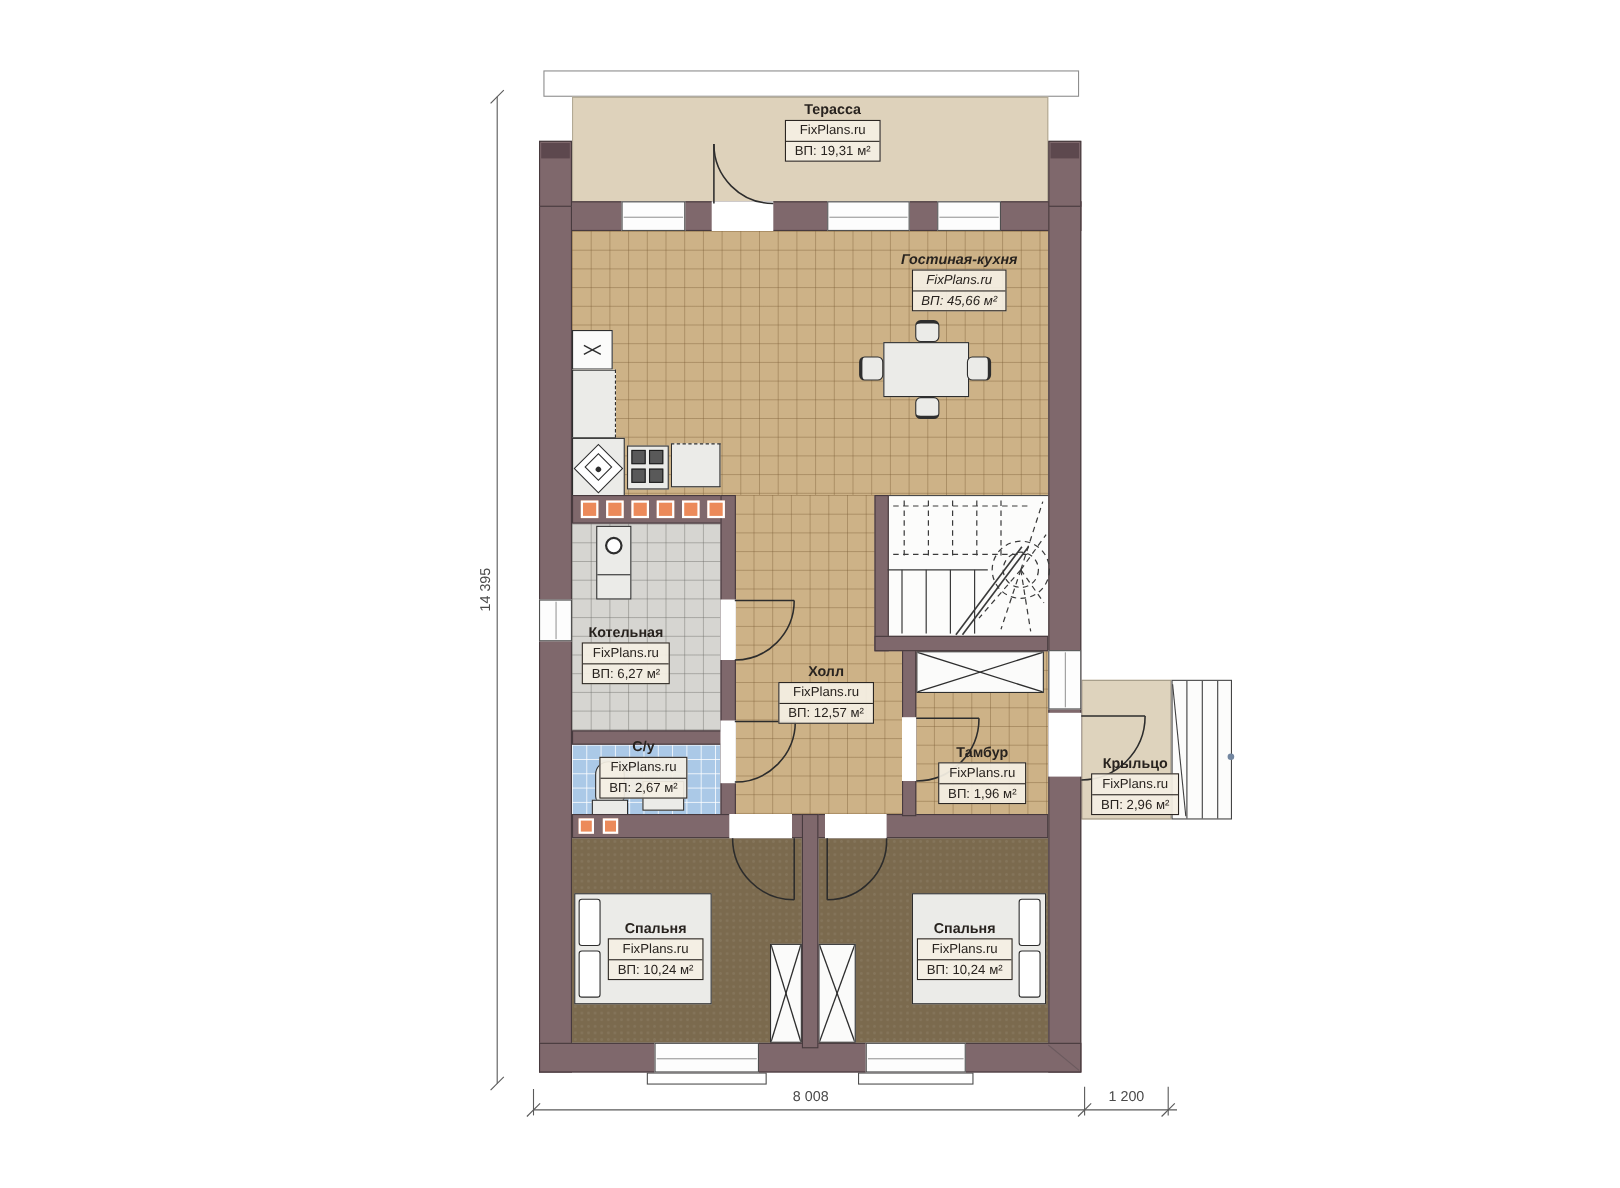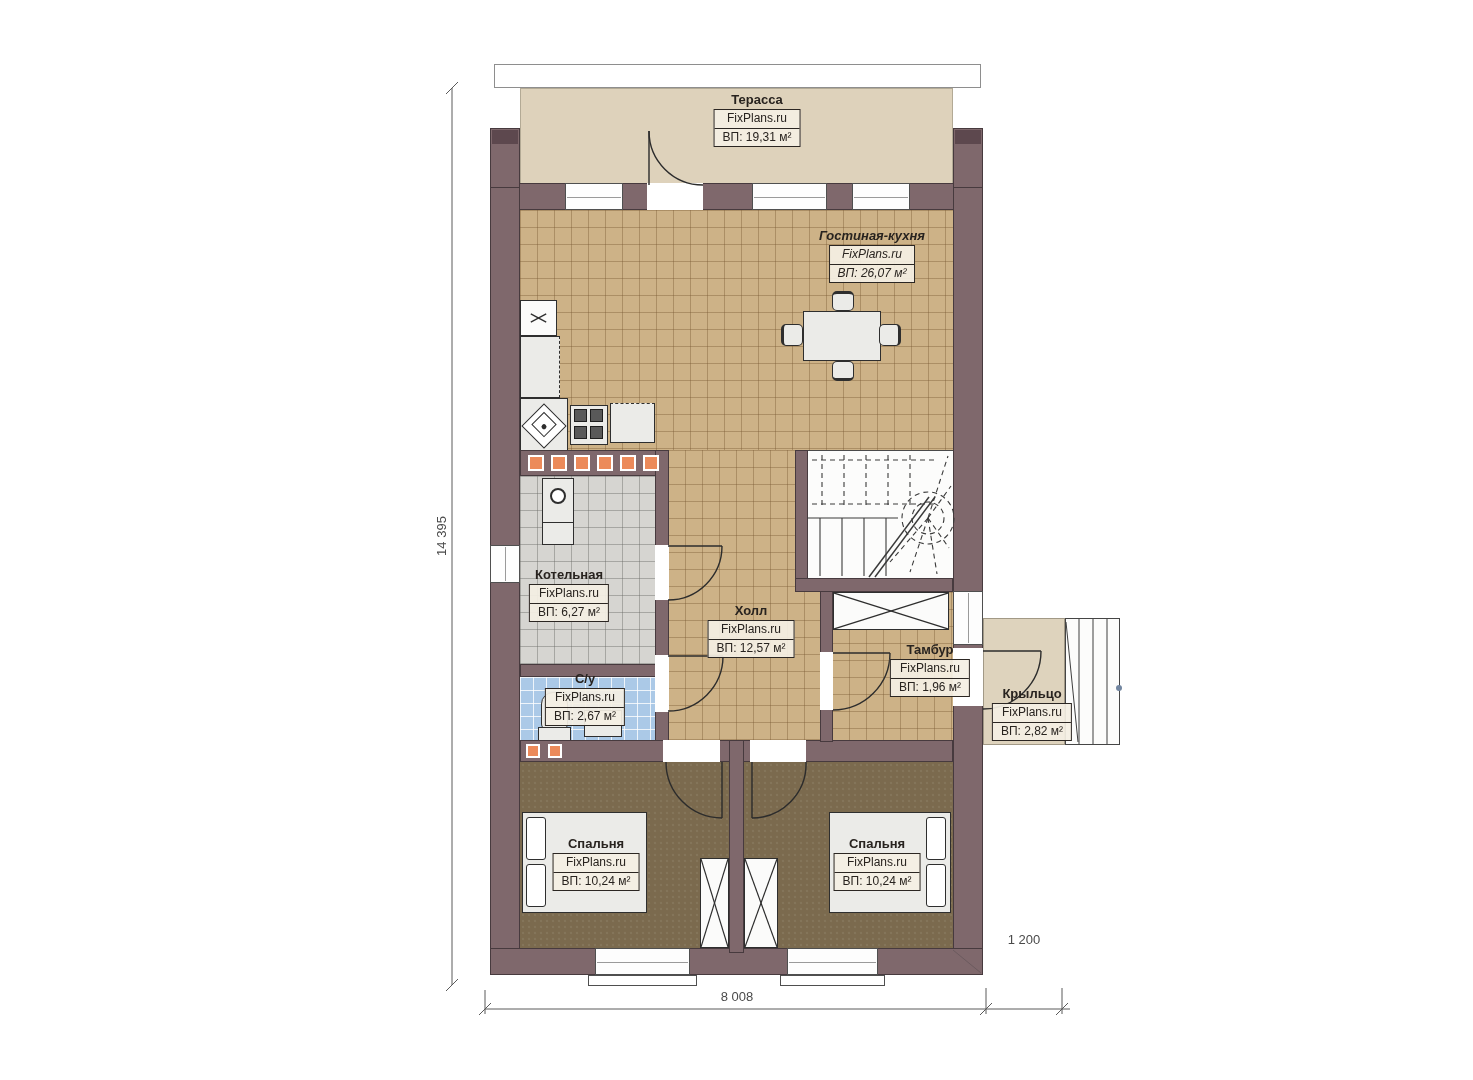--- a/index.html
+++ b/index.html
@@ -252,21 +252,21 @@
     <div class="room-name">Терасса</div>
     <div class="tag">
       <div class="tag-row">FixPlans.ru</div>
       <div class="tag-row">ВП: 19,31 м²</div>
     </div>
   </div>
   <div class="room-label" style="left:872px;top:228px;font-style:italic;">
     <div class="room-name">Гостиная-кухня</div>
     <div class="tag">
       <div class="tag-row">FixPlans.ru</div>
-      <div class="tag-row">ВП: 26,07 м²</div>
+      <div class="tag-row">ВП: 45,66 м²</div>
     </div>
   </div>
   <div class="room-label" style="left:569px;top:567px;">
     <div class="room-name">Котельная</div>
     <div class="tag">
       <div class="tag-row">FixPlans.ru</div>
       <div class="tag-row">ВП: 6,27 м²</div>
     </div>
   </div>
   <div class="room-label" style="left:751px;top:603px;">
@@ -276,46 +276,46 @@
       <div class="tag-row">ВП: 12,57 м²</div>
     </div>
   </div>
   <div class="room-label" style="left:585px;top:671px;">
     <div class="room-name">С/у</div>
     <div class="tag">
       <div class="tag-row">FixPlans.ru</div>
       <div class="tag-row">ВП: 2,67 м²</div>
     </div>
   </div>
-  <div class="room-label" style="left:893px;top:642px;margin-left:37px;">
+  <div class="room-label" style="left:893px;top:676px;">
     <div class="room-name">Тамбур</div>
     <div class="tag">
       <div class="tag-row">FixPlans.ru</div>
       <div class="tag-row">ВП: 1,96 м²</div>
     </div>
   </div>
   <div class="room-label" style="left:1032px;top:686px;">
     <div class="room-name">Крыльцо</div>
     <div class="tag">
       <div class="tag-row">FixPlans.ru</div>
-      <div class="tag-row">ВП: 2,82 м²</div>
+      <div class="tag-row">ВП: 2,96 м²</div>
     </div>
   </div>
   <div class="room-label" style="left:596px;top:836px;">
     <div class="room-name">Спальня</div>
     <div class="tag">
       <div class="tag-row">FixPlans.ru</div>
       <div class="tag-row">ВП: 10,24 м²</div>
     </div>
   </div>
   <div class="room-label" style="left:877px;top:836px;">
     <div class="room-name">Спальня</div>
     <div class="tag">
       <div class="tag-row">FixPlans.ru</div>
       <div class="tag-row">ВП: 10,24 м²</div>
     </div>
   </div>
 
   <div class="dim dim-v" style="left:441px;top:536px;">14 395</div>
   <div class="dim dim-h" style="left:737px;top:989px;">8 008</div>
-  <div class="dim dim-h" style="left:1024px;top:932px;text-align:center;">1 200</div>
+  <div class="dim dim-h" style="left:1024px;top:989px;text-align:center;">1 200</div>
 
 </div>
 
 </body></html>

